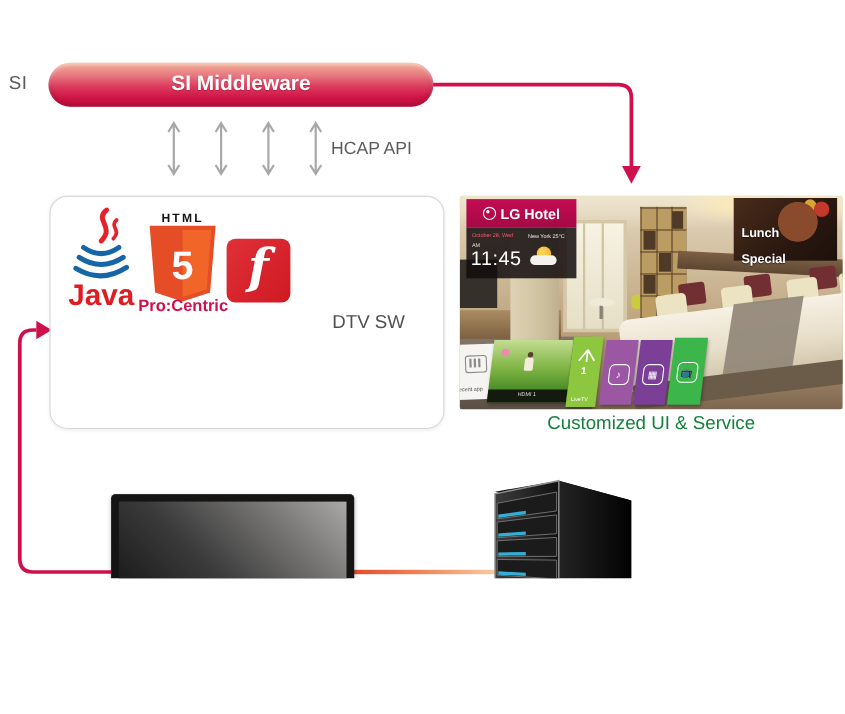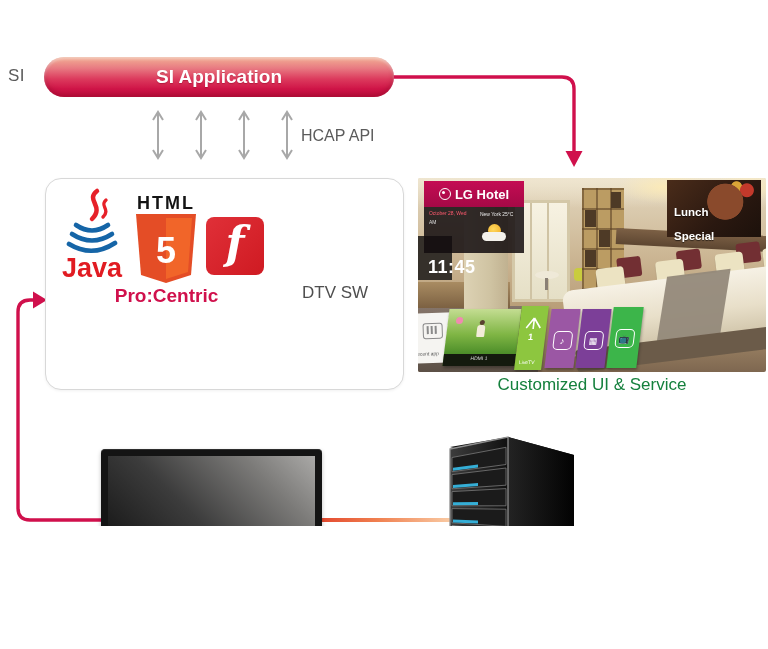--- a/index.html
+++ b/index.html
@@ -15,25 +15,25 @@
         display:flex;align-items:center;justify-content:center;}
   .pill span{color:#fff;font-size:19px;font-weight:bold;text-shadow:0 1px 1px rgba(130,0,30,.4);}
   .hcap-arrow{width:14px;height:50px;}
   .hcap-label{left:301px;top:127px;font-size:16px;color:#5b5b5b;}
 
   
   .mwbox{left:45px;top:178px;width:357px;height:210px;background:#fff;border:1.5px solid #d8d8d8;
          border-radius:16px;box-shadow:0 1px 3px rgba(0,0,0,.06);}
   .mwbox .logo-java{left:13px;top:8px;width:66px;height:98px;}
   .mwbox .logo-html5{left:86px;top:14px;width:68px;height:94px;text-align:center;}
-  .html-word{font-size:18px;font-weight:800;letter-spacing:2px;color:#141414;}
+  .html-word{font-size:11px;font-weight:800;letter-spacing:2px;color:#141414;}
   .mwbox .logo-flash{left:160px;top:38px;width:58px;height:58px;border-radius:8px;
         background:linear-gradient(135deg,#e03038 0%,#cf1a22 100%);display:flex;align-items:center;justify-content:center;}
   .flash-f{color:#fff;font-family:"DejaVu Serif",serif;font-style:italic;font-weight:bold;font-size:44px;line-height:1;margin-top:-6px;}
-  .procentric{left:28px;top:106px;width:185px;text-align:center;font-size:19px;font-weight:bold;color:#d0104c;}
+  .procentric{left:28px;top:91px;width:185px;text-align:center;font-size:15px;font-weight:bold;color:#d0104c;}
   .mplatform{left:8px;top:123px;width:225px;text-align:center;font-size:16.5px;color:#4f4f4f;}
   .dtvsw{left:256px;top:104px;font-size:17px;color:#4f4f4f;}
   .osdd{left:0;top:167px;width:357px;text-align:center;font-size:17px;color:#4f4f4f;}
 
   
   .preview{left:418px;top:178px;width:348px;height:194px;overflow:hidden;border-radius:2px;
            background:linear-gradient(180deg,#e4d8c0 0%,#cdb896 38%,#b89d77 68%,#7e6750 100%);}
   .preview .ceiling{left:0;top:0;width:348px;height:30px;background:linear-gradient(180deg,#efe6d0,rgba(239,230,208,0));}
   .glow{border-radius:50%;}
   .preview .floor{left:0;top:128px;width:120px;height:66px;background:linear-gradient(180deg,#85756a,#5c5046);}
@@ -60,21 +60,21 @@
 
   .banner{left:6px;top:3px;width:100px;height:26px;background:linear-gradient(180deg,#c40c53,#a50946);
           display:flex;align-items:center;justify-content:center;gap:4px;}
   .banner span{color:#fff;font-weight:bold;font-size:13px;}
   .lg-circ{width:12px;height:12px;border:1.5px solid #fff;border-radius:50%;box-sizing:border-box;position:relative;}
   .lg-circ:after{content:"";position:absolute;left:2px;top:2px;width:3px;height:3px;background:#fff;border-radius:50%;}
   .clockpanel{left:6px;top:29px;width:100px;height:46px;background:rgba(18,12,14,.85);color:#fff;}
   .tinytext{font-size:8px;transform:scale(.62);transform-origin:left top;white-space:nowrap;}
   .clock-date{position:absolute;left:5px;top:4px;color:#ff5a6e;}
   .clock-am{position:absolute;left:5px;top:13px;color:#ddd;}
-  .clock-time{position:absolute;left:4px;top:18px;font-size:18px;font-weight:bold;letter-spacing:.5px;margin-top:32px;}
+  .clock-time{position:absolute;left:4px;top:18px;font-size:18px;font-weight:normal;letter-spacing:.5px;}
   .clock-weather{position:absolute;left:56px;top:5px;color:#e8e8e8;}
   .sun{position:absolute;left:64px;top:17px;width:13px;height:13px;border-radius:50%;background:radial-gradient(circle at 40% 40%,#ffd95e,#f0a81f);}
   .cloud{position:absolute;left:58px;top:25px;width:24px;height:9px;border-radius:6px;background:#f4f2ec;}
   .promo{left:249px;top:2px;width:94px;height:57px;color:#fff;
      background:radial-gradient(circle at 62% 38%,#8a4a2c 0 26%,rgba(0,0,0,0) 27%),
                 radial-gradient(circle at 85% 18%,#c3392b 0 7%,rgba(0,0,0,0) 8%),
                 radial-gradient(circle at 74% 12%,#d9a437 0 6%,rgba(0,0,0,0) 7%),
                 linear-gradient(135deg,#4a2c1a 0%,#2a1810 60%,#1c110b 100%);}
   .promo .ln{position:absolute;left:7px;font-weight:bold;font-size:11.5px;text-shadow:0 1px 1px rgba(0,0,0,.6);}
   .promo .l1{top:26px;} .promo .l2{top:50px;}
@@ -125,21 +125,21 @@
     <polygon points="565.5,151 582.5,151 574,167" fill="#d0104c"></polygon>
 
     <path d="M102,520 H30 Q18,520 18,508 V312 Q18,300 30,300 H33" fill="none" stroke="#d0104c" stroke-width="3.4"></path>
     <polygon points="33,291.5 33,308.5 47,300" fill="#d0104c"></polygon>
   </svg>
 
   <div class="abs conn-orange"></div>
 
   <div class="abs si-label">SI</div>
   <div class="abs pill">
-    <span>SI Application</span>
+    <span>SI Middleware</span>
   </div>
 
   <svg class="abs hcap-arrow" style="left:151px;top:110px;" viewBox="0 0 14 50">
       <path d="M2,10 L7,2 L12,10 M7,2 V48 M2,40 L7,48 L12,40" fill="none" stroke="#a8a8a8" stroke-width="2"></path>
     </svg>
   <svg class="abs hcap-arrow" style="left:194px;top:110px;" viewBox="0 0 14 50">
       <path d="M2,10 L7,2 L12,10 M7,2 V48 M2,40 L7,48 L12,40" fill="none" stroke="#a8a8a8" stroke-width="2"></path>
     </svg>
   <svg class="abs hcap-arrow" style="left:237px;top:110px;" viewBox="0 0 14 50">
       <path d="M2,10 L7,2 L12,10 M7,2 V48 M2,40 L7,48 L12,40" fill="none" stroke="#a8a8a8" stroke-width="2"></path>

